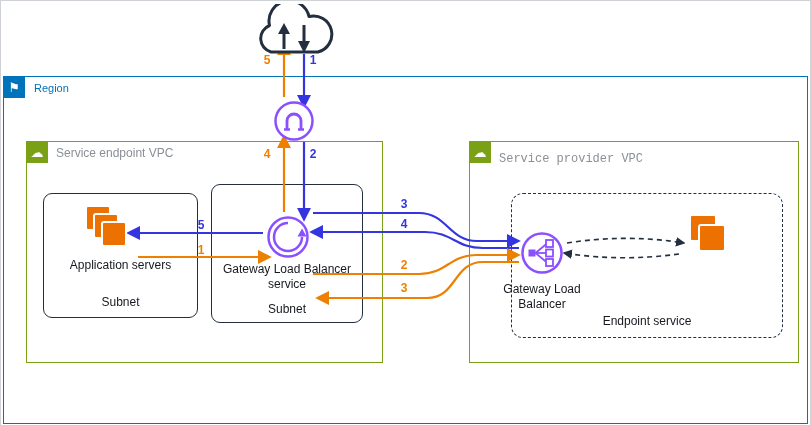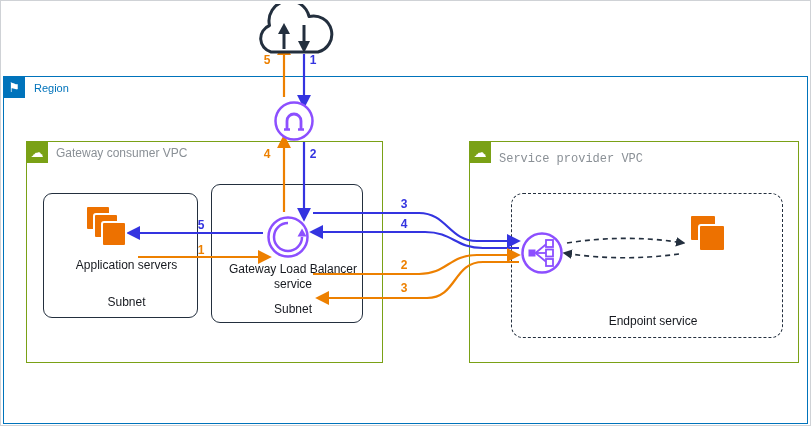--- a/index.html
+++ b/index.html
@@ -9,21 +9,21 @@
   .box{position:absolute;box-sizing:border-box;background:transparent;}
   .region-box{border:1px solid #0073BB;}
   .vpc-box{border:1px solid #7AA116;}
   .subnet-box{border:1px solid #232F3E;border-radius:9px;}
   .dashed-box{border:1px dashed #232F3E;border-radius:12px;}
   .badge{position:absolute;width:22px;height:22px;display:flex;align-items:center;
          justify-content:center;color:#fff;font-size:13px;line-height:1;}
   .badge.blue{background:#0073BB;}
   .badge.green{background:#7AA116;}
   .lbl{position:absolute;font-size:12px;color:#16191F;white-space:pre-line;}
-  .lbl.center{text-align:center;line-height:1.25;padding-left:6px;}
+  .lbl.center{text-align:center;line-height:1.25;}
   .lbl.gray{color:#8A9096;}
   .lbl.blue{color:#0073BB;font-size:11px;}
   .num{position:absolute;font-weight:bold;font-size:12px;width:14px;text-align:center;}
   .num.b{color:#3434E0;}
   .num.o{color:#ED8000;}
   svg.overlay{position:absolute;left:0;top:0;pointer-events:none;}
   .icon{position:absolute;}
   path.flow{fill:none;stroke-width:2.2px;}
   path.fb{stroke:#3434E0;}
   path.fo{stroke:#ED8000;}
@@ -116,29 +116,30 @@
     <span>⚑</span>
   </div>
   <div class="badge green" style="left:25px;top:140px;">
     <span>☁</span>
   </div>
   <div class="badge green" style="left:468px;top:140px;">
     <span>☁</span>
   </div>
 
   <span class="lbl blue" style="left:33px;top:81px;">Region</span>
-  <span class="lbl gray" style="left:55px;top:145px;">Gateway consumer VPC</span>
+  <span class="lbl gray" style="left:55px;top:145px;">Service endpoint VPC</span>
   <span class="lbl gray" style="left:498px;top:151px;font-family:Liberation Mono, monospace;">Service provider VPC</span>
 
   <span class="lbl center" style="left:42px;top:257px;width:155px;">Application servers</span>
   <span class="lbl center" style="left:42px;top:294px;width:155px;">Subnet</span>
 
   <span class="lbl center" style="left:212px;top:261px;width:148px;">Gateway Load Balancer service</span>
   <span class="lbl center" style="left:210px;top:301px;width:152px;">Subnet</span>
 
+  <span class="lbl center" style="left:493px;top:281px;width:96px;">Gateway Load Balancer</span>
   <span class="lbl center" style="left:510px;top:313px;width:272px;">Endpoint service</span>
 
   <span class="num b" style="left:305px;top:52px;">1</span>
   <span class="num b" style="left:305px;top:146px;">2</span>
   <span class="num b" style="left:396px;top:196px;">3</span>
   <span class="num b" style="left:396px;top:216px;">4</span>
   <span class="num b" style="left:193px;top:217px;">5</span>
 
   <span class="num o" style="left:193px;top:242px;">1</span>
   <span class="num o" style="left:396px;top:257px;">2</span>

